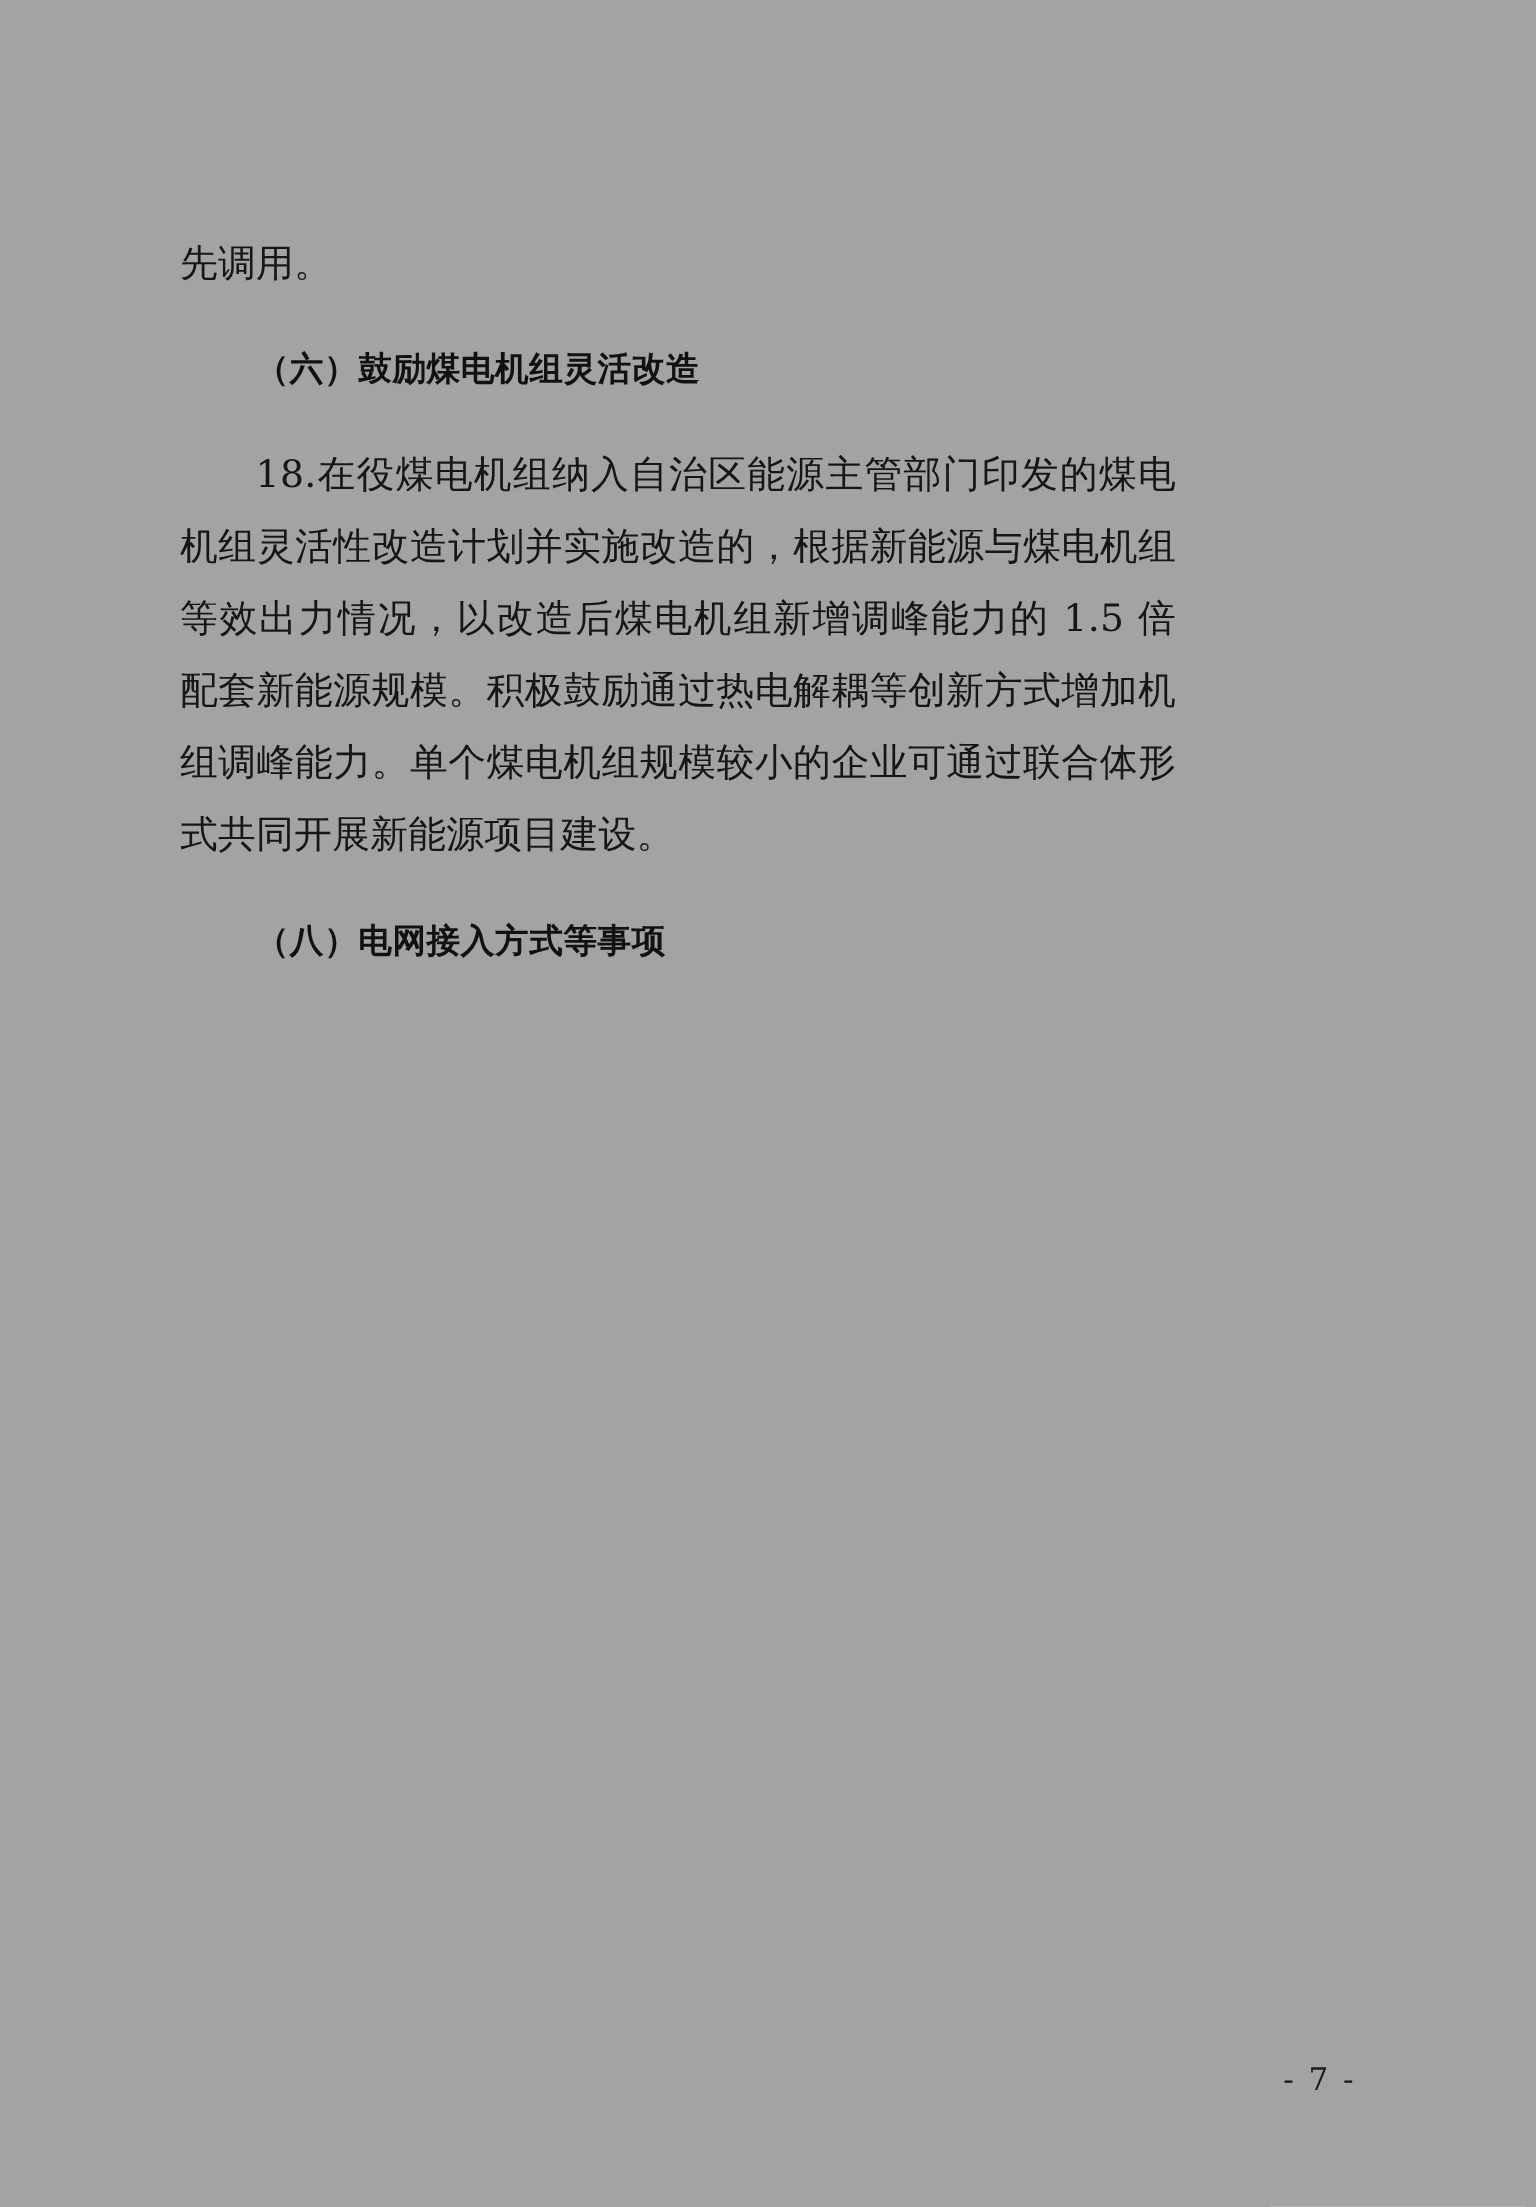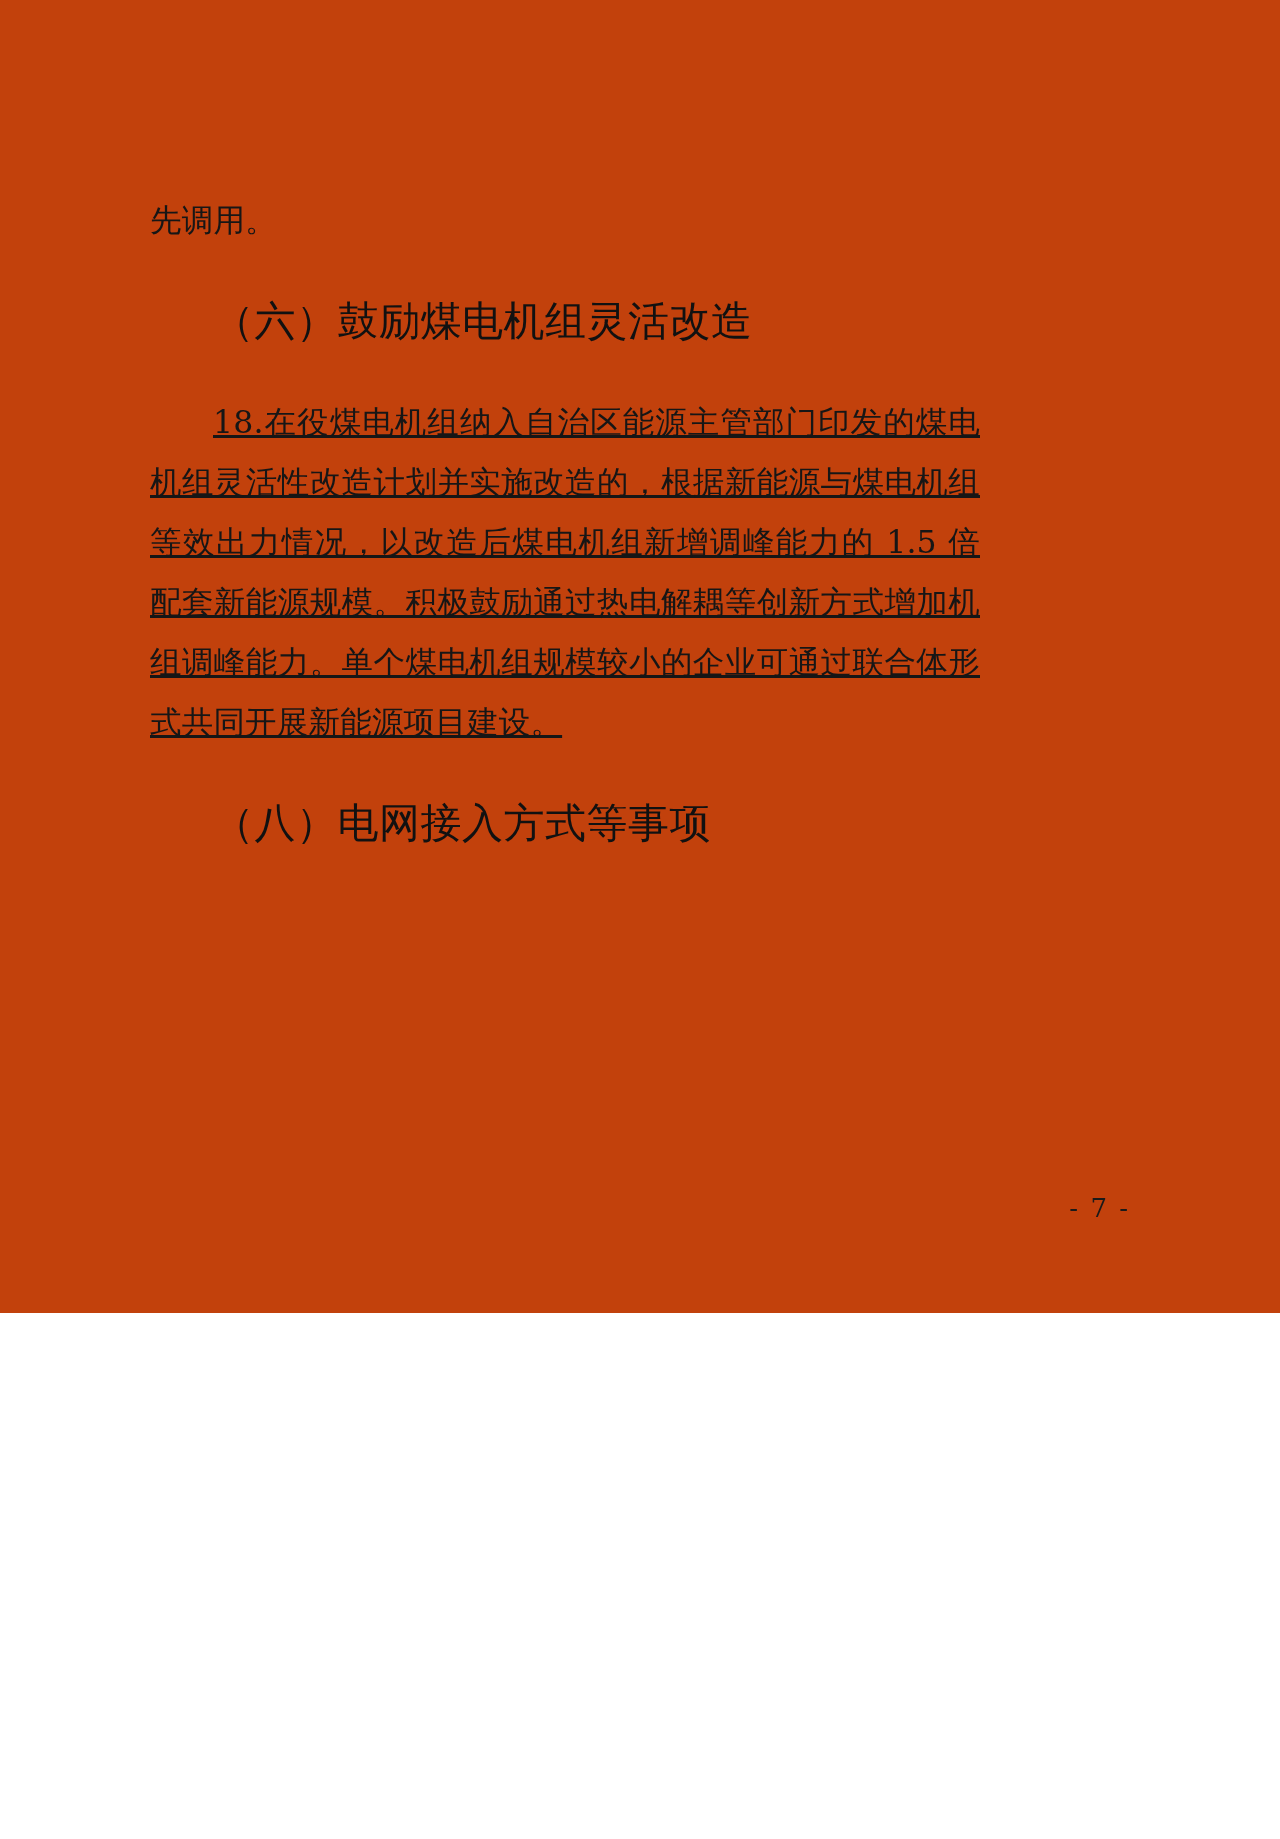--- a/index.html
+++ b/index.html
@@ -13,48 +13,47 @@
     position: relative;
     font-family: "DejaVu Serif", "Liberation Serif", serif;
     color: #1a1a1a;
     overflow: hidden;
   }
   .page {
     position: absolute;
     left: 0;
     top: 0;
     width: 1280px;
-    height: 1313px;
-    background: #c2410c;
+    height: 1839px;
+    background: #a3a3a3;
   }
   .content {
     position: absolute;
     left: 150px;
     top: 190px;
     width: 830px;
   }
   .para {
     font-size: 31.5px;
     line-height: 60px;
     text-align: justify;
     text-justify: inter-ideograph;
     margin: 0 0 0 0;
     letter-spacing: 0.2px;
     color: #161616;
   }
   .indent {
     text-indent: 63px;
-    text-decoration: underline;
   }
   .heading {
-    font-size: 41px;
+    font-size: 28px;
     line-height: 60px;
     text-indent: 63px;
     font-family: "DejaVu Serif", "Liberation Serif", serif;
-    font-weight: 400;
+    font-weight: 700;
     color: #111111;
     letter-spacing: 0.5px;
   }
   .pagenum {
     position: absolute;
     right: 150px;
     bottom: 90px;
     font-size: 26px;
     color: #1a1a1a;
     letter-spacing: 2px;

